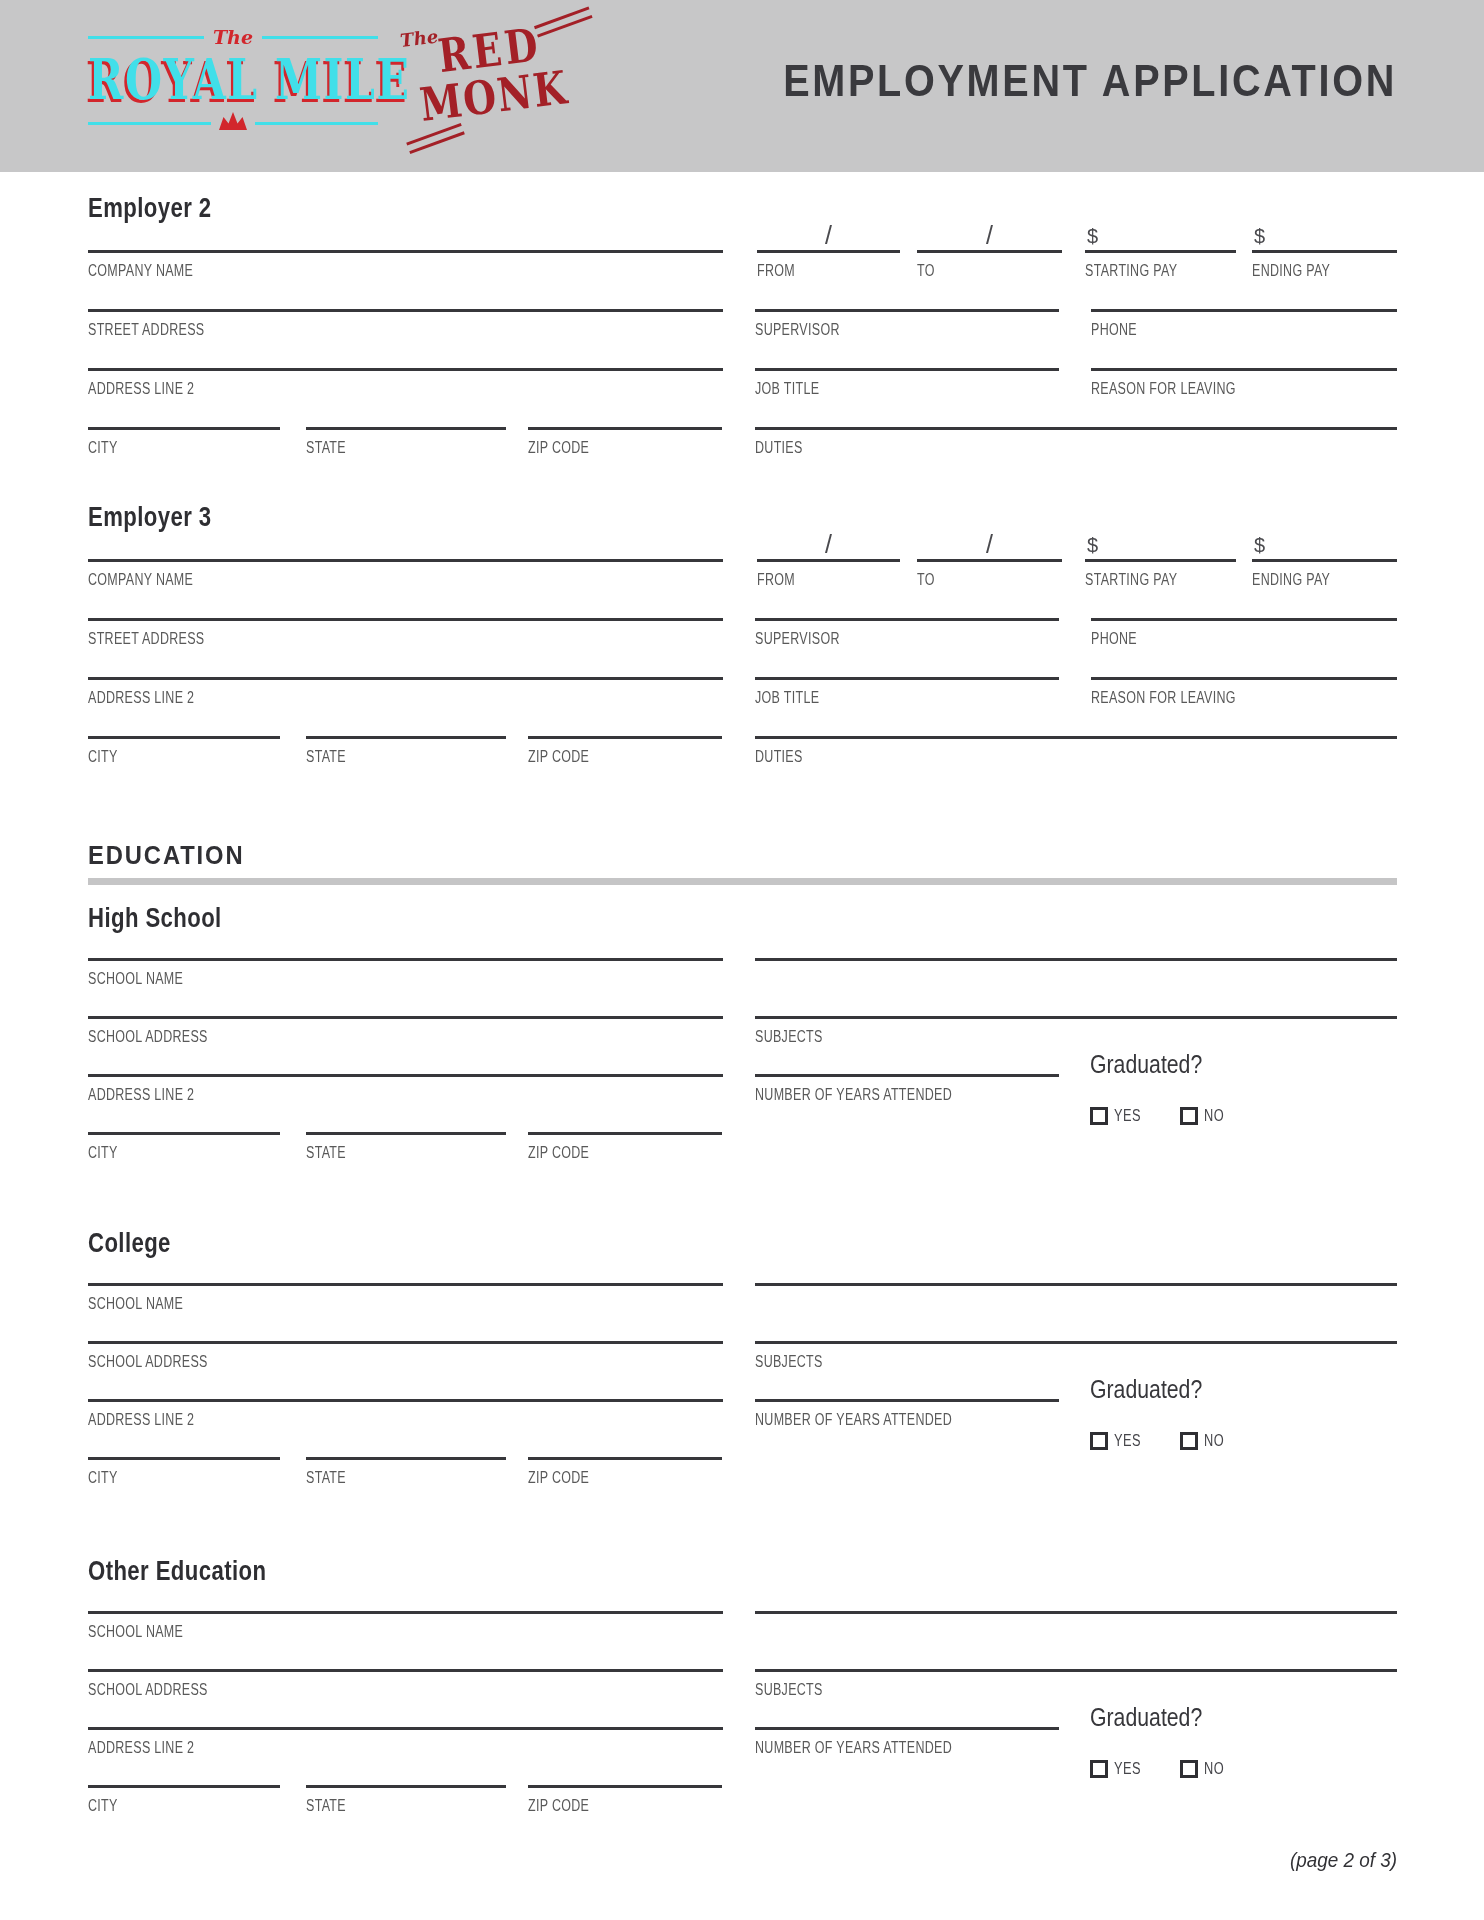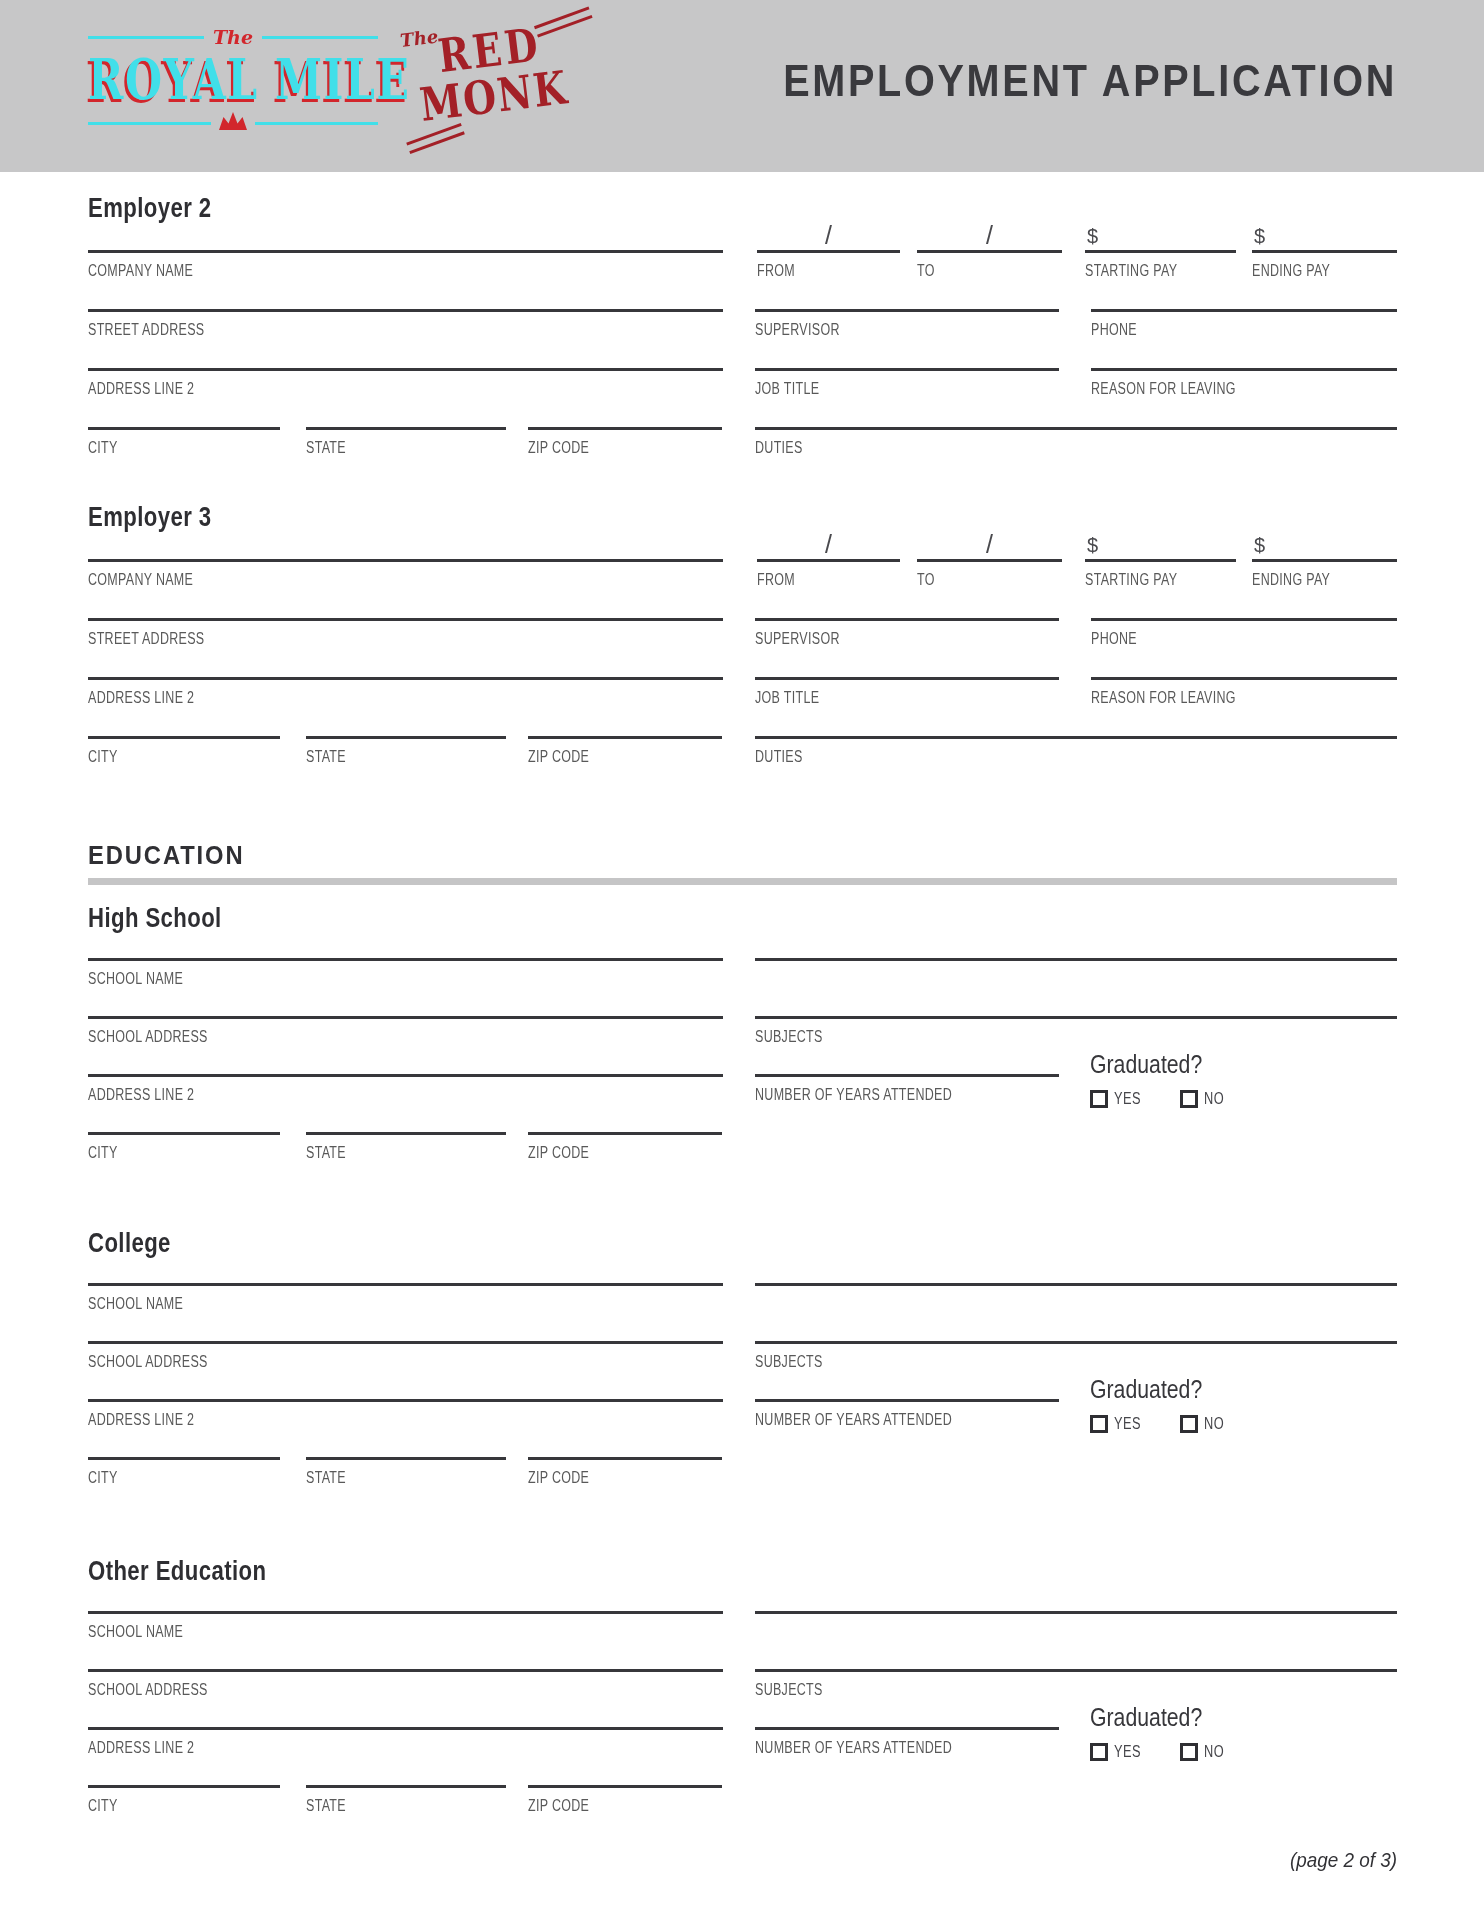--- a/index.html
+++ b/index.html
@@ -52,21 +52,21 @@
   .sup-slash{position:absolute;top:-29px;left:0;right:0;text-align:center;
              font-size:25px;color:#4a4a4e;}
   .sup-dollar{position:absolute;top:-25px;left:2px;font-size:20px;color:#4a4a4e;}
 
   
   .edu-head{position:absolute;left:88px;top:841px;margin:0;font-size:25px;font-weight:bold;
             letter-spacing:2px;color:#303034;transform:scaleX(.95);transform-origin:0 0;}
   .edu-bar{position:absolute;left:88px;top:878px;width:1309px;height:7px;background:#c5c5c6;}
   .grad-q{position:absolute;left:1090px;top:147px;font-size:25px;color:#37373b;
           transform:scaleX(.85);transform-origin:0 0;white-space:nowrap;}
-  .cbrow{position:absolute;left:1090px;top:187px;display:flex;align-items:center;}
+  .cbrow{position:absolute;left:1090px;top:204px;display:flex;align-items:center;}
   .cb{width:12px;height:12px;border:3px solid #2f2f33;background:#fff;}
   .cb-lbl{font-size:16px;color:#45454a;letter-spacing:.5px;margin-left:6px;
           transform:scaleX(.8);transform-origin:0 0;}
   .cb2{margin-left:32px;}
 
   .footer{position:absolute;right:87px;top:1848px;font-style:italic;font-size:21px;
           color:#323236;transform:scaleX(.9);transform-origin:100% 0;}
 </style>
 </head>
 <body>

